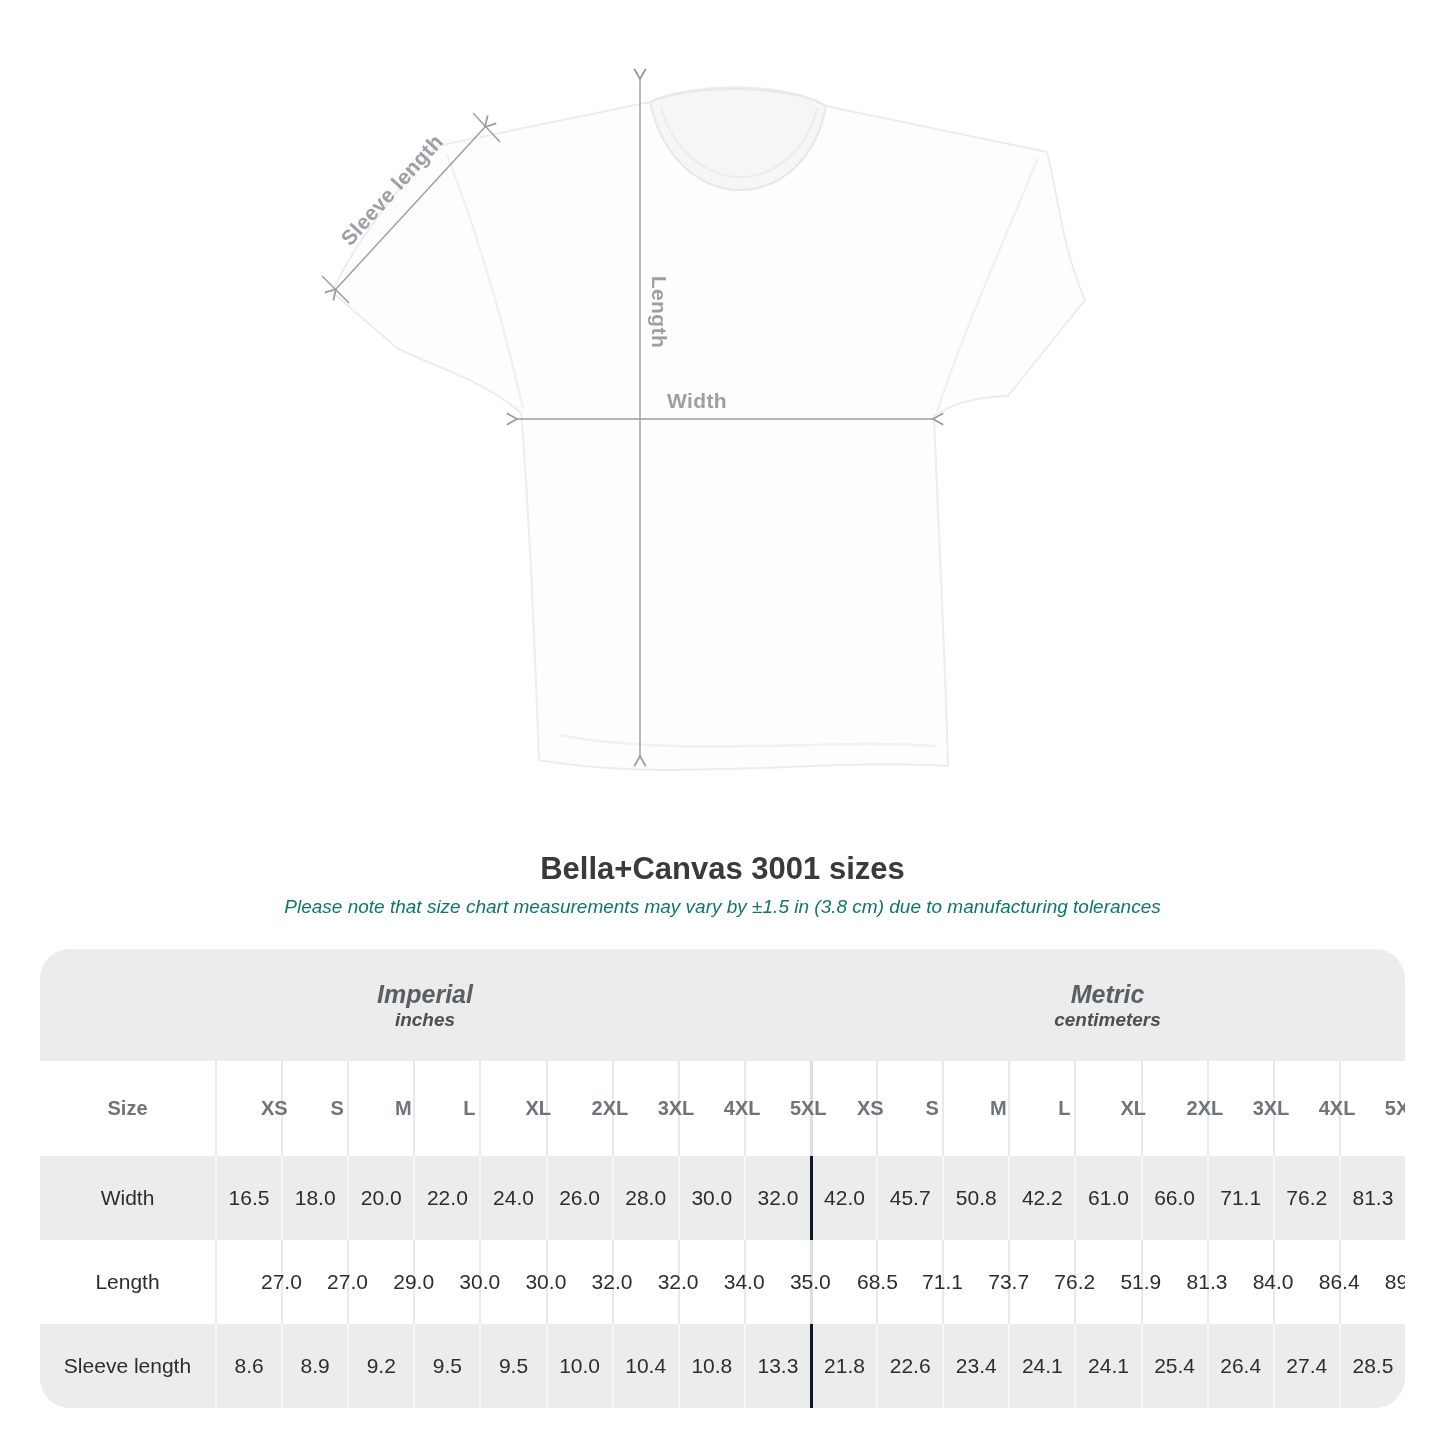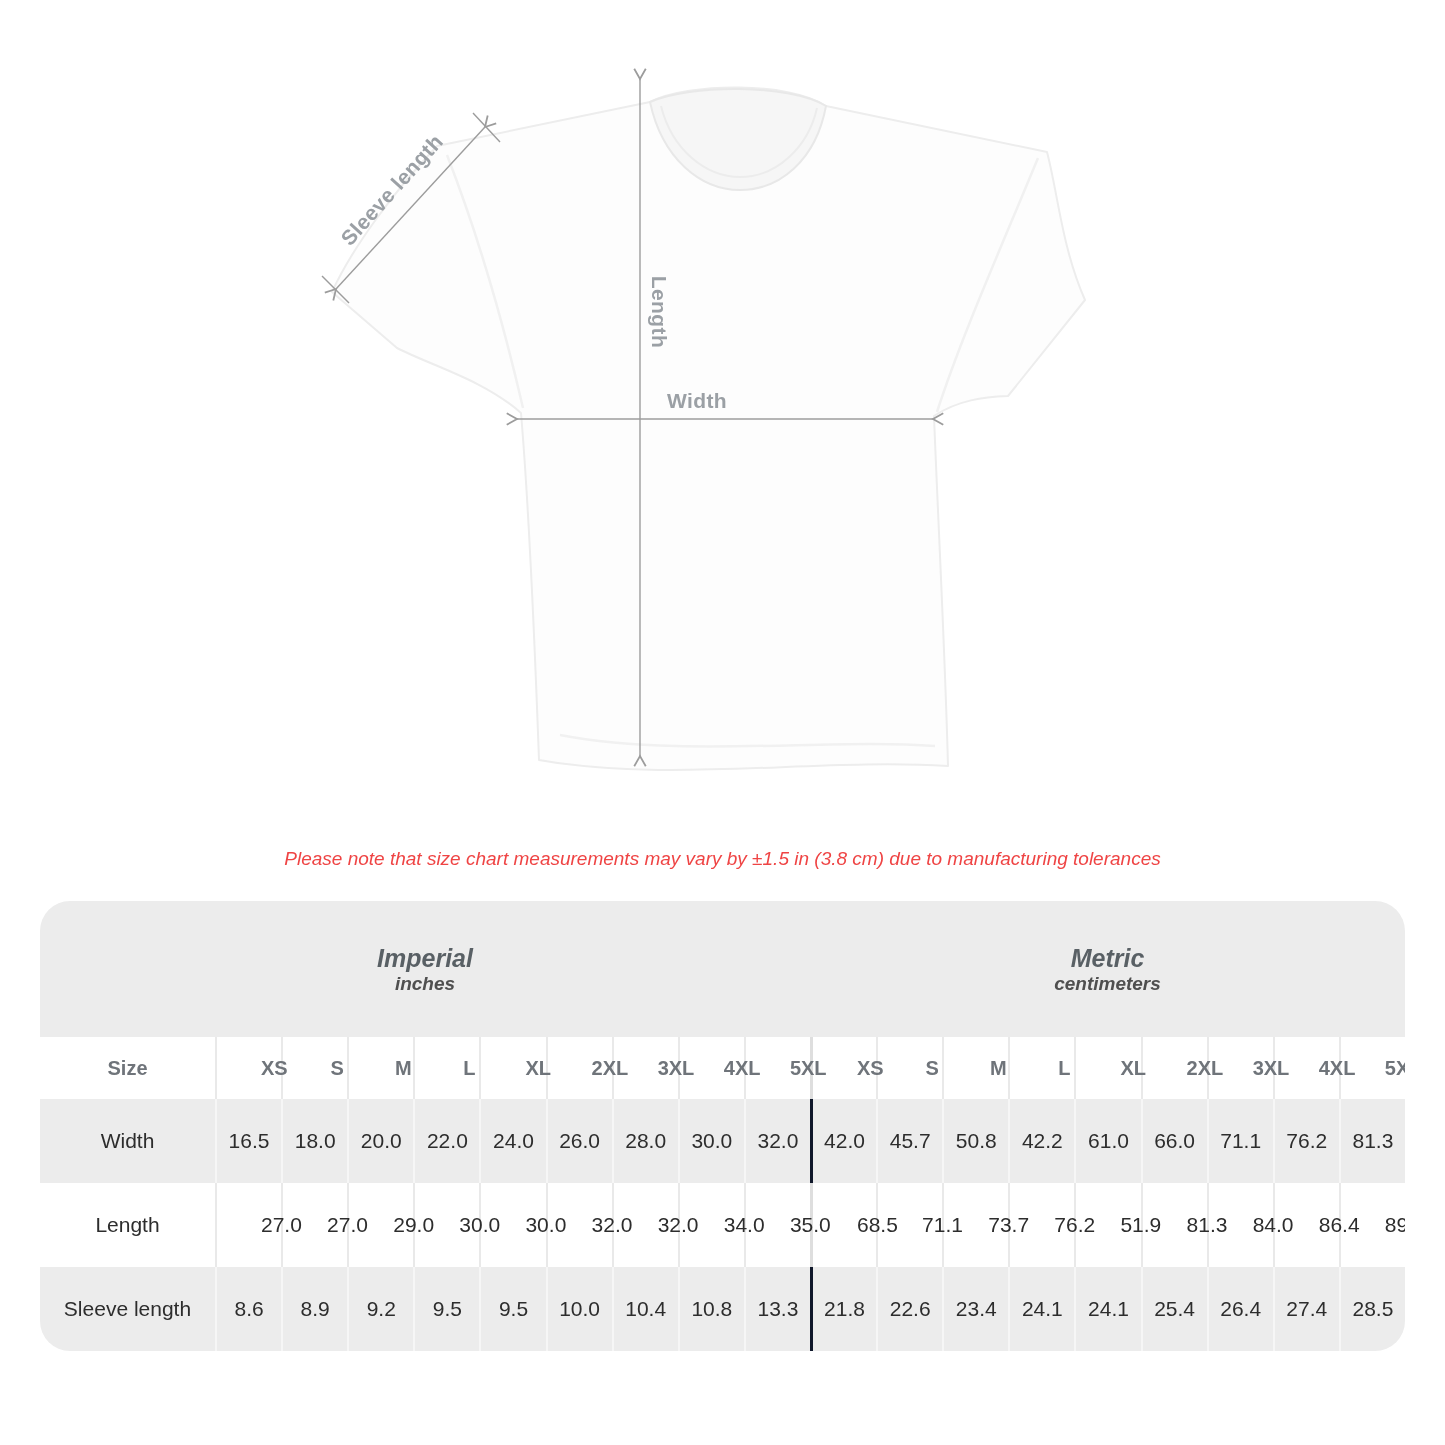--- a/index.html
+++ b/index.html
@@ -13,32 +13,32 @@
     position:absolute;font-weight:bold;font-size:21px;letter-spacing:.4px;
     color:#9ba0a5;white-space:nowrap;user-select:none;
   }
   .lbl-sleeve{left:392px;top:190px;transform:translate(-50%,-50%) rotate(-48deg);}
   .lbl-length{left:659px;top:312px;transform:translate(-50%,-50%) rotate(90deg);}
   .lbl-width{left:697px;top:401px;transform:translate(-50%,-50%);}
 
   
   .title-block{text-align:center;}
   h1.page-title{margin:10px 0 0;font-size:31px;line-height:38px;font-weight:bold;color:#3a3a3a;}
-  p.subtitle{margin:7px 0 1px;font-size:19px;line-height:24px;font-style:italic;color:#ef4444;}
+  p.subtitle{margin:7px 0 1px;font-size:19px;line-height:24px;font-style:italic;color:#0f766e;}
 
   
   .table-wrap{margin:30px 40px 0;border-radius:30px;overflow:hidden;}
   table.size-chart{width:100%;border-collapse:separate;border-spacing:0;table-layout:fixed;}
   col.size-col{width:175px;}
-  .band-cell{background:#ececec;height:112px;vertical-align:middle;text-align:center;padding:12px;}
+  .band-cell{background:#ececec;height:112px;vertical-align:middle;text-align:center;padding:0;}
   .sec-label{font-size:25px;font-weight:bold;font-style:italic;color:#596065;}
   .sec-sub{font-size:19px;font-style:italic;color:#4f4f4f;}
   tr.row th,tr.row td{height:84px;padding:0;text-align:center;vertical-align:middle;
     font-size:21px;font-weight:normal;color:#2d2d2d;}
-  tr.row.header th{height:62px;}
+  tr.row.header th{height:95px;}
   tr.row.header th,.rowlabel{font-size:20px;font-weight:bold;color:#6f747a;}
   tr.plain .sep{border-left:2px solid #e9e9e9;padding-left:44px;}
   tr.plain .sep-major{border-left:3px solid #dedede;}
   tr.shade th,tr.shade td{background:#ececec;}
   tr.shade .sep{border-left:2px solid #f6f6f6;}
   tr.shade .sep-major{border-left:3px solid #0f172a;}
 </style>
 </head>
 <body>
 
@@ -87,20 +87,21 @@
         <line x1="322" y1="276" x2="349" y2="303"></line>
       </g>
     </svg>
 
     <span class="meas-label lbl-sleeve">Sleeve length</span>
     <span class="meas-label lbl-length">Length</span>
     <span class="meas-label lbl-width">Width</span>
   </div>
 
   <div class="title-block">
+    <h1 class="page-title">Bella+Canvas 3001 sizes</h1>
     <p class="subtitle">Please note that size chart measurements may vary by ±1.5 in (3.8 cm) due to manufacturing tolerances</p>
   </div>
 
   <div class="table-wrap">
     <table class="size-chart">
       <colgroup>
         <col class="size-col">
         <col span="18">
       </colgroup>
       <tbody>

